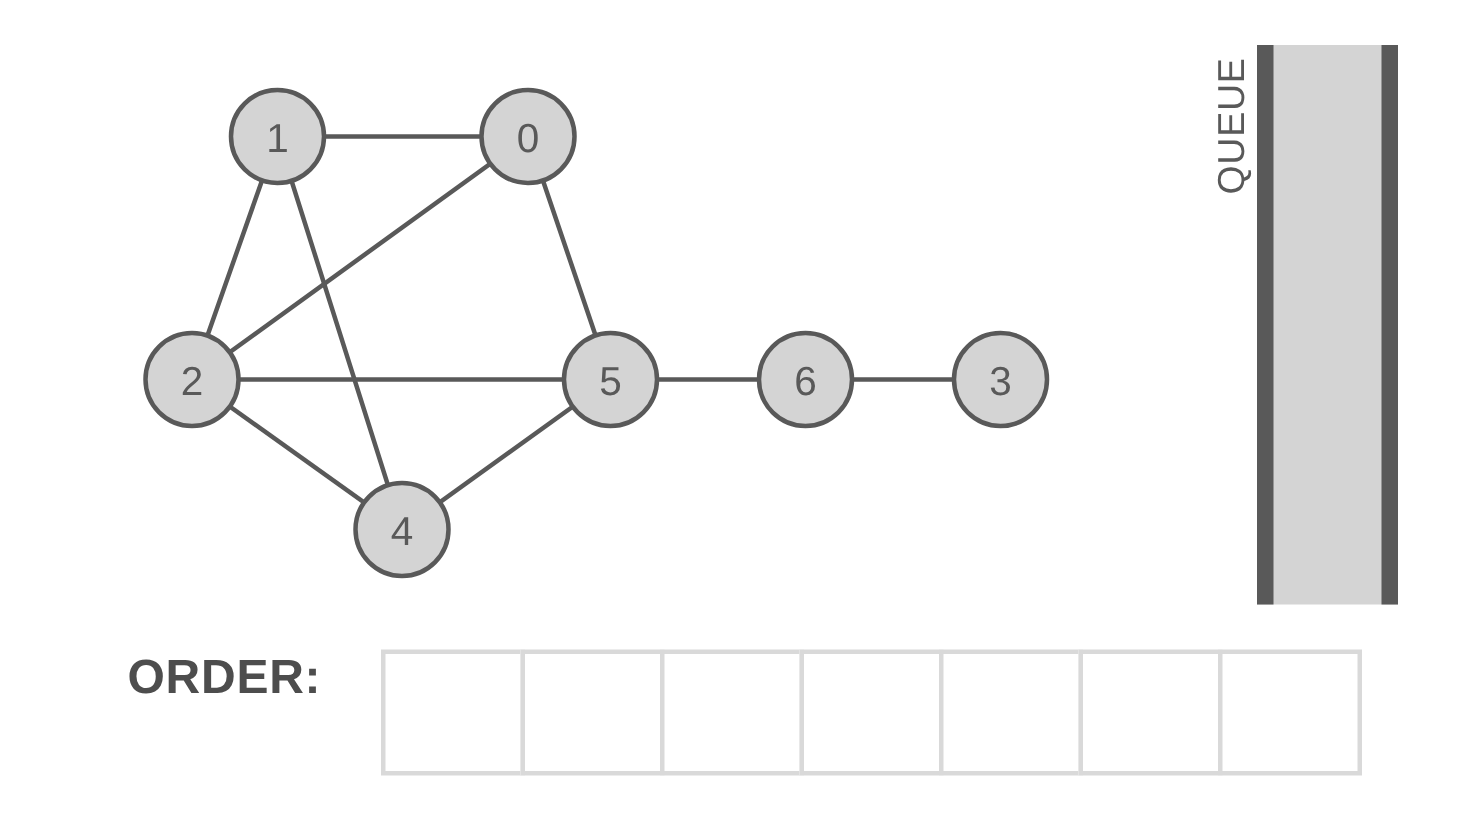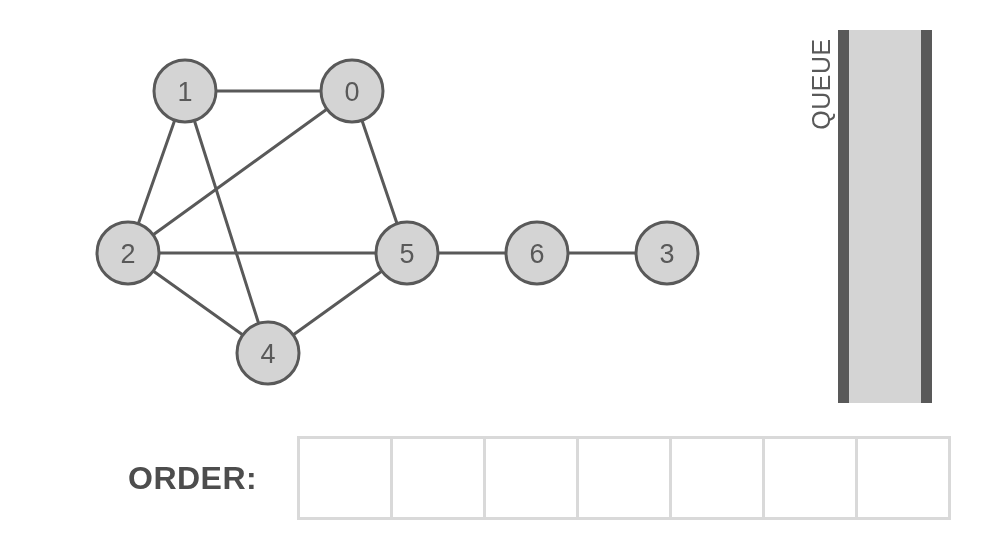--- a/index.html
+++ b/index.html
@@ -87,22 +87,21 @@
     align-items: center;
     justify-content: flex-start;
   }
   
   #order-row {
     position: absolute;
     left: 85px;
     top: 433px;
     height: 90px;
     display: flex;
-    align-items: center;
-    margin-left: 43px;
+    align-items: flex-start;
   }
   #order-label {
     font-size: 32px;
     font-weight: bold;
     color: #4d4d4d;
     letter-spacing: 0.5px;
     white-space: nowrap;
   }
   #order-cells {
     display: flex;

